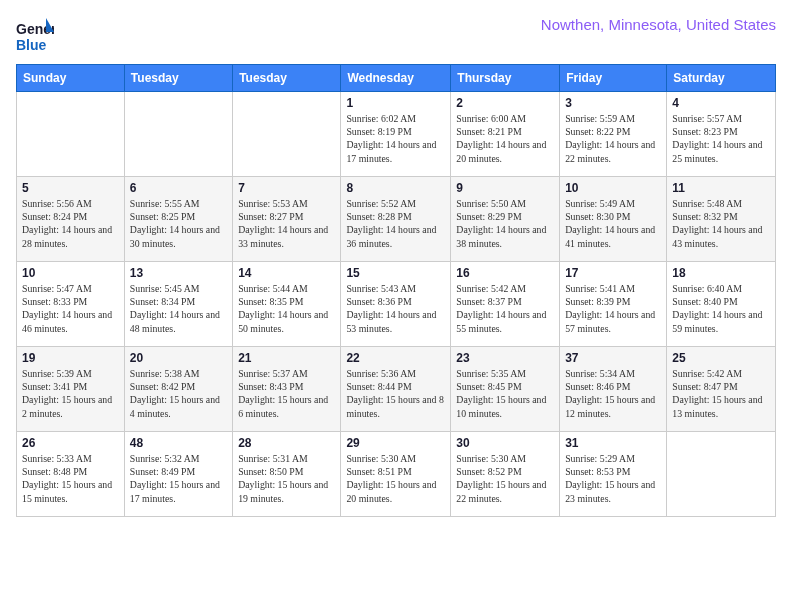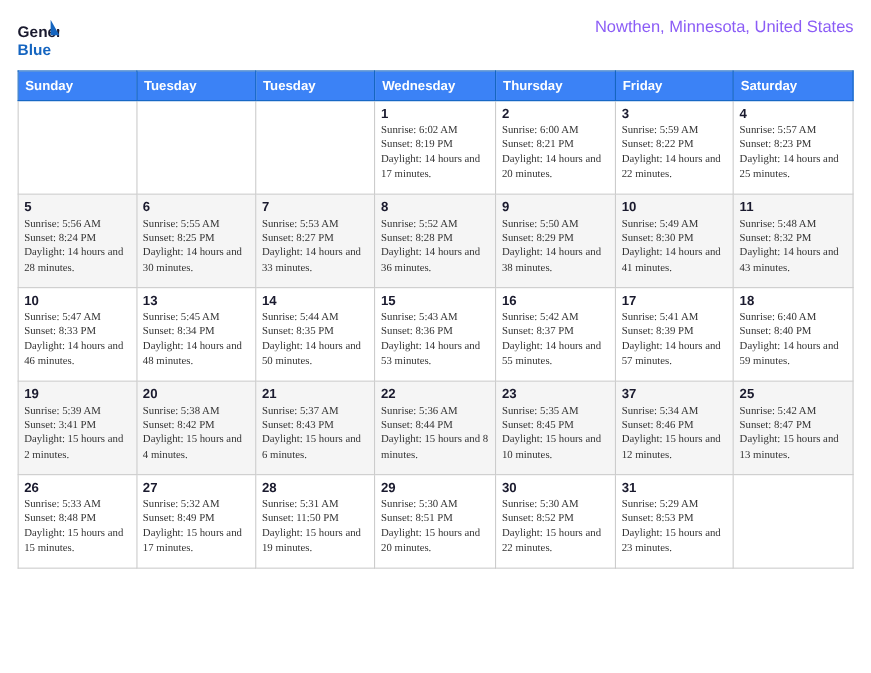--- a/index.html
+++ b/index.html
@@ -302,30 +302,30 @@
       </tr>
       <tr>
         <td>
           <div class="day-num">26</div>
           <div class="day-detail">Sunrise: 5:33 AM
 Sunset: 8:48 PM
 Daylight: 15 hours
 and 15 minutes.</div>
         </td>
         <td>
-          <div class="day-num">27</div>
+          <div class="day-num">48</div>
           <div class="day-detail">Sunrise: 5:32 AM
 Sunset: 8:49 PM
 Daylight: 15 hours
 and 17 minutes.</div>
         </td>
         <td>
           <div class="day-num">28</div>
           <div class="day-detail">Sunrise: 5:31 AM
-Sunset: 11:50 PM
+Sunset: 8:50 PM
 Daylight: 15 hours
 and 19 minutes.</div>
         </td>
         <td>
           <div class="day-num">29</div>
           <div class="day-detail">Sunrise: 5:30 AM
 Sunset: 8:51 PM
 Daylight: 15 hours
 and 20 minutes.</div>
         </td>

